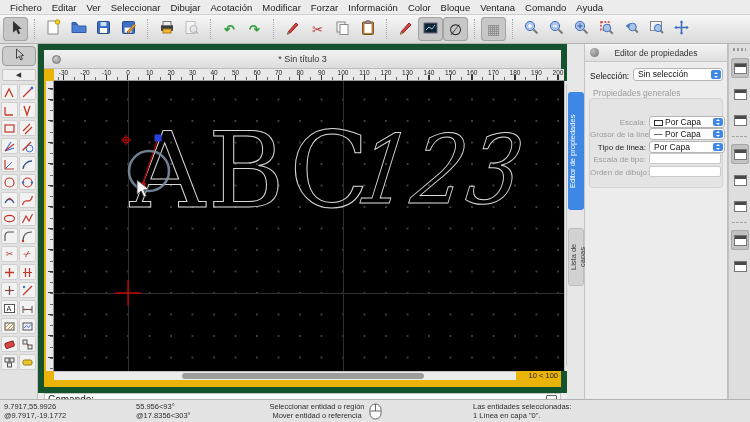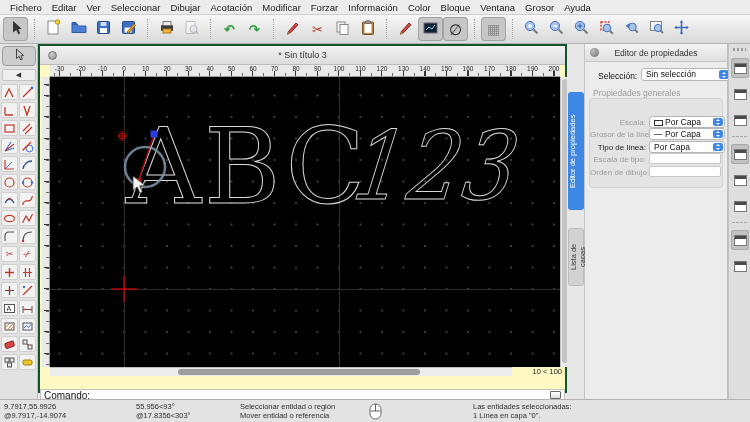--- a/index.html
+++ b/index.html
@@ -22,21 +22,21 @@
 
   
   .left-tools { position:absolute; left:0; top:44px; width:38px; bottom:23px; background:#e2e2e2; border-right:1px solid #bdbdbd; padding:2px 1px; }
   .sel-tool { width:34px; height:20px; margin:0 auto 3px; background:#cccccc; border:1px solid #9c9c9c; border-radius:4px; display:flex; align-items:center; justify-content:center; }
   .back-btn { width:34px; height:12px; margin:0 auto 3px; background:#efefef; border:1px solid #c4c4c4; border-radius:2px; text-align:center; font-size:7px; line-height:10px; color:#333; }
   .toolgrid { display:grid; grid-template-columns:17px 17px; grid-auto-rows:17px; gap:1px; justify-content:center; }
   .tool { width:17px; height:16px; background:#f2f2f2; border:1px solid #cfcfcf; border-radius:2px; display:flex; align-items:center; justify-content:center; overflow:hidden; }
   .tool .glyph { font-size:9px; }
 
   
-  .doc { position:absolute; left:38px; top:44px; width:529px; height:349px; background:#fef9c3; border:2px solid #14532d; }
+  .doc { position:absolute; left:38px; top:44px; width:529px; height:349px; background:#eab308; border:6px solid #14532d; }
   .doc-titlebar { position:absolute; left:0; top:0; right:0; height:19px; background:linear-gradient(#f2f2f2,#dcdcdc); border-bottom:1px solid #bdbdbd; }
   .doc-title { position:absolute; left:0; right:0; top:4px; text-align:center; font-size:9px; color:#333; }
   .doc-close { position:absolute; left:8px; top:5px; width:9px; height:9px; border-radius:50%; background:radial-gradient(circle at 35% 35%, #cfcfcf, #8e8e8e); border:1px solid #777; }
   .h-ruler { position:absolute; left:10px; top:19px; width:510px; height:12px; background:#e9e9e9; border-bottom:1px solid #9a9a9a; overflow:hidden; }
   .rlbl { position:absolute; top:0px; transform:translateX(-50%); font-size:6.5px; color:#222; }
   .h-ticks-minor { position:absolute; left:0; right:0; bottom:0; height:3px; background:repeating-linear-gradient(90deg,#666 0 1px,transparent 1px 10.75px); background-position:9px 0; }
   .h-ticks-major { position:absolute; left:0; right:0; bottom:0; height:5px; background:repeating-linear-gradient(90deg,#333 0 1px,transparent 1px 21.5px); background-position:9px 0; }
   .v-ruler { position:absolute; left:2px; top:31px; width:8px; height:290px; background:#e9e9e9; border-right:1px solid #9a9a9a; }
   .v-ticks-minor { position:absolute; right:0; top:0; bottom:0; width:3px; background:repeating-linear-gradient(180deg,#666 0 1px,transparent 1px 10.75px); background-position:0 8px; }
   .v-ticks-major { position:absolute; right:0; top:0; bottom:0; width:5px; background:repeating-linear-gradient(180deg,#333 0 1px,transparent 1px 21.5px); background-position:0 18px; }
@@ -67,21 +67,21 @@
   .side-tabs { position:absolute; left:567px; top:44px; width:18px; bottom:23px; background:#e7e7e7; border-right:1px solid #c4c4c4; }
   .vtab { position:absolute; left:1px; width:16px; writing-mode:vertical-rl; transform:rotate(180deg); font-size:7.5px; text-align:center; border-radius:3px; padding:5px 0; }
   .vtab.active { background:#3f87e5; color:#fff; }
   .vtab.idle { background:#d2d2d2; color:#3a3a3a; border:1px solid #bbb; }
 
   
   .props { position:absolute; left:585px; top:44px; width:143px; bottom:23px; background:#ececec; border-right:1px solid #bfbfbf; font-size:8.5px; }
   .props-header { position:absolute; left:0; top:0; right:0; height:18px; background:linear-gradient(#f4f4f4,#dedede); border-bottom:1px solid #c6c6c6; }
   .props-title { position:absolute; left:0; right:0; top:4px; text-align:center; font-size:8.5px; color:#333; }
   .props-knob { position:absolute; left:5px; top:4px; width:9px; height:9px; border-radius:50%; background:radial-gradient(circle at 35% 35%, #bdbdbd, #6f6f6f); }
-  .sel-row { position:absolute; left:8px; top:24px; right:0; height:14px; }
+  .sel-row { position:absolute; left:0; top:24px; right:0; height:14px; }
   .sel-label { position:absolute; left:5px; top:3px; color:#111; }
   .combo { position:absolute; height:13px; background:#fff; border:1px solid #b5b5b5; border-radius:3px; font-size:8.5px; line-height:11px; padding-left:4px; color:#111; }
   .stepper { position:absolute; right:1px; top:1px; bottom:1px; width:10px; background:#3f87e5; border-radius:2px; display:flex; flex-direction:column; align-items:center; justify-content:center; }
   .stepper i { display:block; width:0; height:0; border:2.3px solid transparent; }
   .stepper i.up { border-bottom-color:#fff; margin-bottom:1px; }
   .stepper i.dn { border-top-color:#fff; margin-top:1px; }
   .group-title { position:absolute; left:8px; top:44px; color:#9a9a9a; }
   .groupbox { position:absolute; left:4px; right:4px; top:54px; height:90px; background:#e4e4e4; border:1px solid #d2d2d2; border-radius:4px; }
   .prow { position:absolute; left:0; right:0; height:11.5px; }
   .plabel { position:absolute; left:0; width:56px; top:2px; text-align:right; color:#9a9a9a; font-size:8px; white-space:nowrap; }
@@ -112,21 +112,21 @@
   <span>Ver</span>
   <span>Seleccionar</span>
   <span>Dibujar</span>
   <span>Acotación</span>
   <span>Modificar</span>
   <span>Forzar</span>
   <span>Información</span>
   <span>Color</span>
   <span>Bloque</span>
   <span>Ventana</span>
-  <span>Grosor</span>
+  <span>Comando</span>
   <span>Ayuda</span>
 </div>
 
 <div class="toolbar">
   <div class="tbtn pressed">
     <span><svg width="14" height="15">
           <path d="M4 1 L4 12.5 L7.3 10 L9.2 14.3 L11.2 13.3 L9.3 9.2 L12.7 8.8 Z" fill="#333"></path>
         </svg></span>
   </div>
   <div class="tsep"></div>
@@ -641,27 +641,27 @@
       <span class="winico"></span>
     </div>
   <div class="dock-btn" style="top:212px">
       <span class="winico"></span>
     </div>
 </div>
 
 <div class="statusbar">
   <div class="st" style="left:4px">
     <div>9.7917,55.9926</div>
-    <div>@9.7917,-14.9074</div>
+    <div>@9.7917,-19.1772</div>
   </div>
   <div class="st" style="left:136px">
     <div>55.956&lt;93°</div>
     <div>@17.8356&lt;303°</div>
   </div>
-  <div class="st" style="left:240px;width:120px;text-align:left">
+  <div class="st" style="left:257px;width:120px;text-align:center">
     <div>Seleccionar entidad o región</div>
     <div>Mover entidad o referencia</div>
   </div>
   <div class="st" style="left:369px;top:3px">
     <svg width="13" height="17">
         <rect x="1" y="1" width="11" height="15" rx="5.5" fill="#fdfdfd" stroke="#666"></rect>
         <line x1="6.5" y1="1" x2="6.5" y2="8" stroke="#666"></line>
         <line x1="1.5" y1="8" x2="11.5" y2="8" stroke="#666"></line>
       </svg>
   </div>

